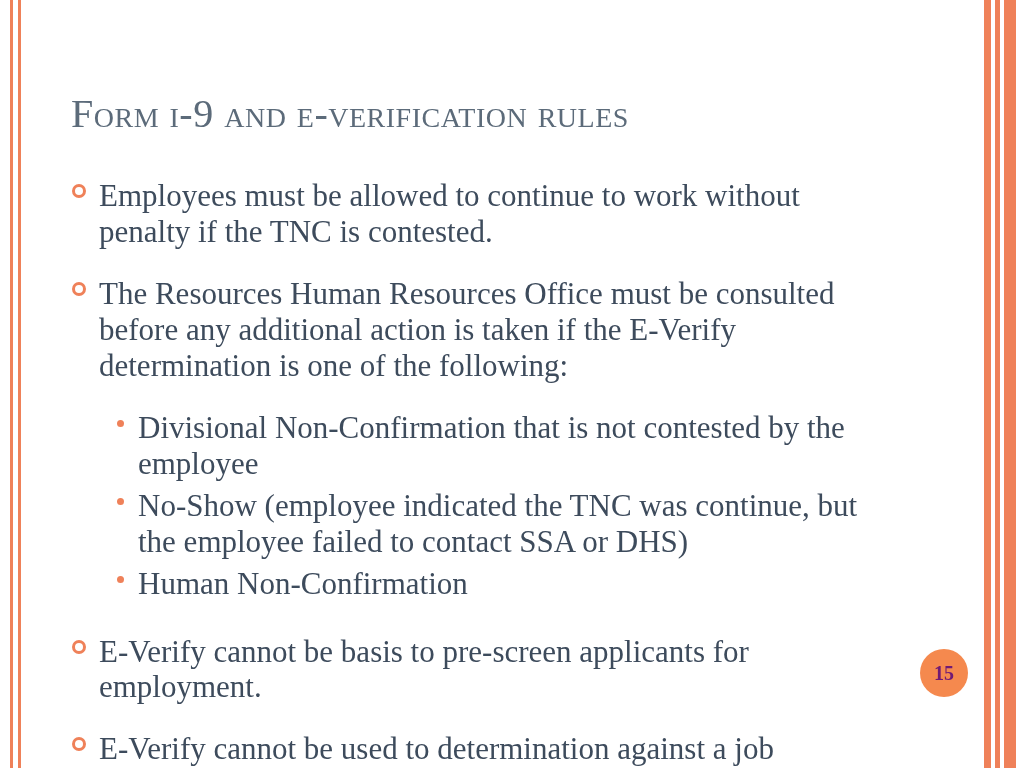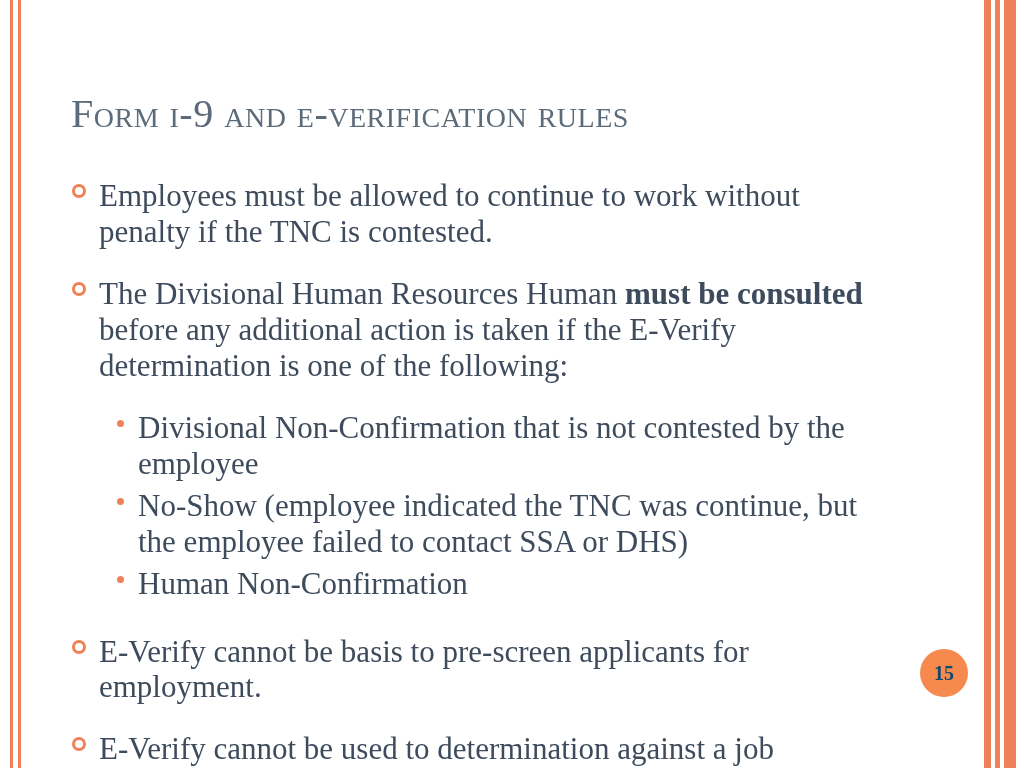--- a/index.html
+++ b/index.html
@@ -86,43 +86,43 @@
     border-radius: 50%;
   }
   .page-badge {
     position: absolute;
     left: 920px;
     top: 649px;
     width: 48px;
     height: 48px;
     border-radius: 50%;
     background: var(--badge);
-    color: #0c4a6e;
+    color: #701a75;
     font-weight: bold;
     font-size: 20px;
     display: flex;
     align-items: center;
     justify-content: center;
   }
-  b { font-weight: bold; }
+  b { font-weight: normal; }
 </style>
 </head>
 <body>
 
 <div class="stripe l1"></div>
 <div class="stripe l2"></div>
 <div class="stripe r1"></div>
 <div class="stripe r2"></div>
 <div class="stripe r3"></div>
 
 <div class="slide-content">
   <h1 class="slide-title">Form i-9 and e-verification rules</h1>
   <div class="bullet-list">
       <div class="bullet"><span class="marker"></span><span><span>Employees must be allowed to continue to work without penalty if the TNC is contested.</span></span></div>
-      <div class="bullet"><span class="marker"></span><span><span>The Divisional Human Resources Human </span><b>must be consulted</b><span> before any additional action is taken if the E-Verify determination is one of the following:</span></span></div>
+      <div class="bullet"><span class="marker"></span><span><span>The Resources Human Resources Office </span><b>must be consulted</b><span> before any additional action is taken if the E-Verify determination is one of the following:</span></span></div>
       <div class="sub-list">
         <div class="sub-bullet"><span class="dot"></span><span>Divisional Non-Confirmation that is not contested by the employee</span></div>
         <div class="sub-bullet"><span class="dot"></span><span>No-Show (employee indicated the TNC was continue, but the employee failed to contact SSA or DHS)</span></div>
         <div class="sub-bullet"><span class="dot"></span><span>Human Non-Confirmation</span></div>
       </div>
       <div class="bullet"><span class="marker"></span><span><span>E-Verify cannot be basis to pre-screen applicants for employment.</span></span></div>
       <div class="bullet"><span class="marker"></span><span><span>E-Verify cannot be used to determination against a job applicant or employee on the basis of national origin, citizenship or immigration status.</span></span></div>
     </div>
 </div>
 

